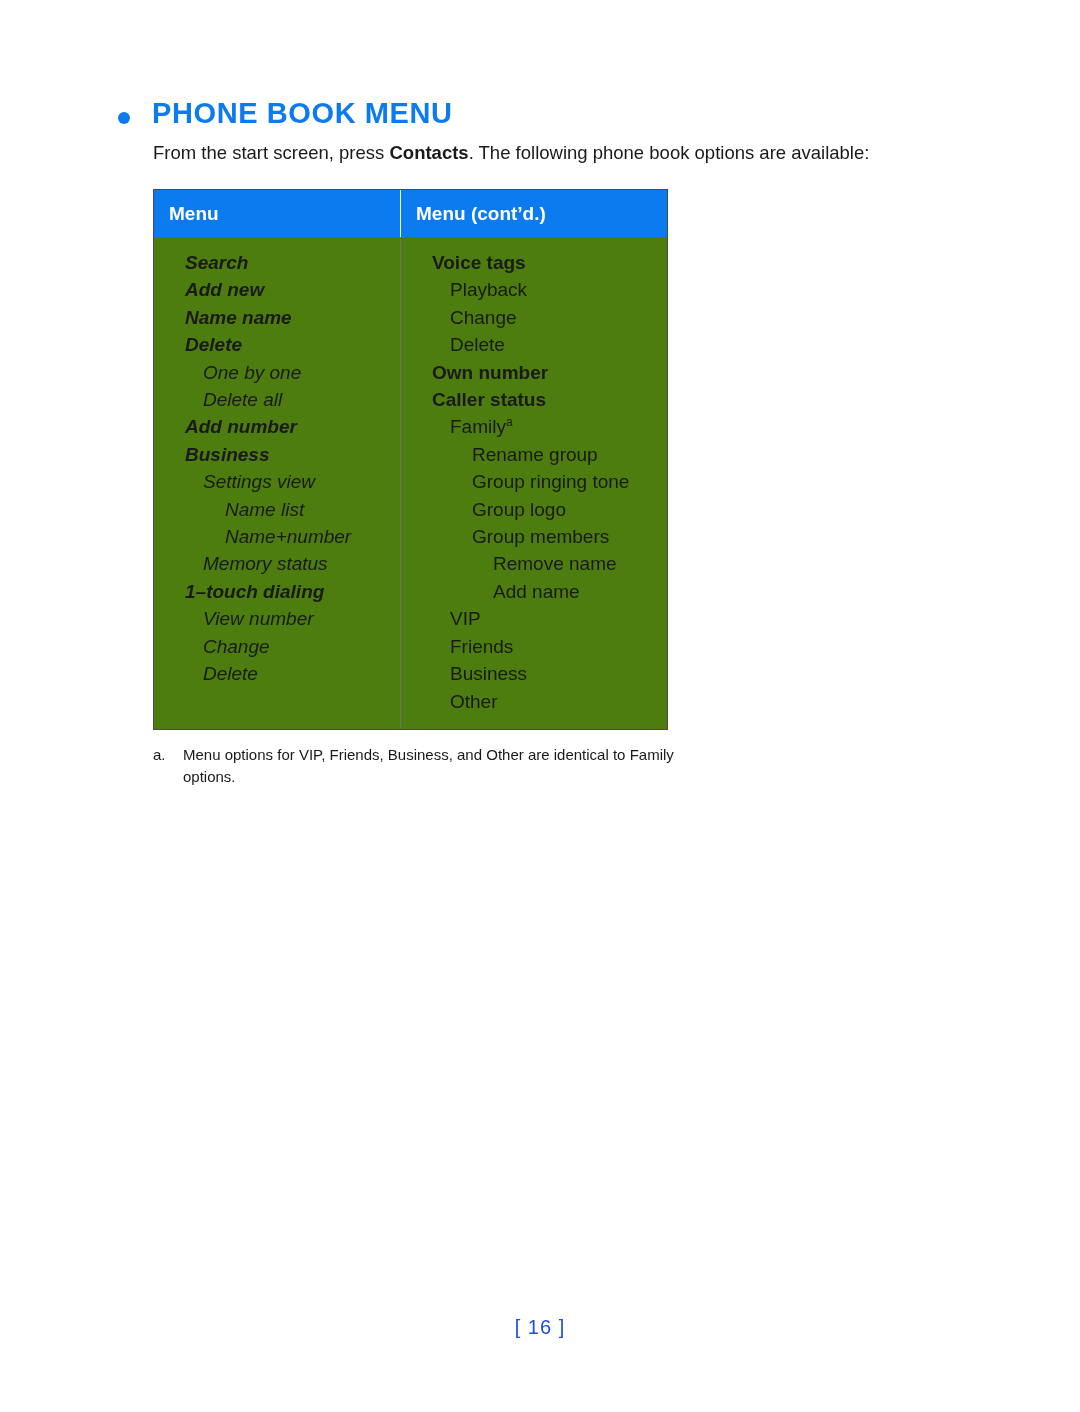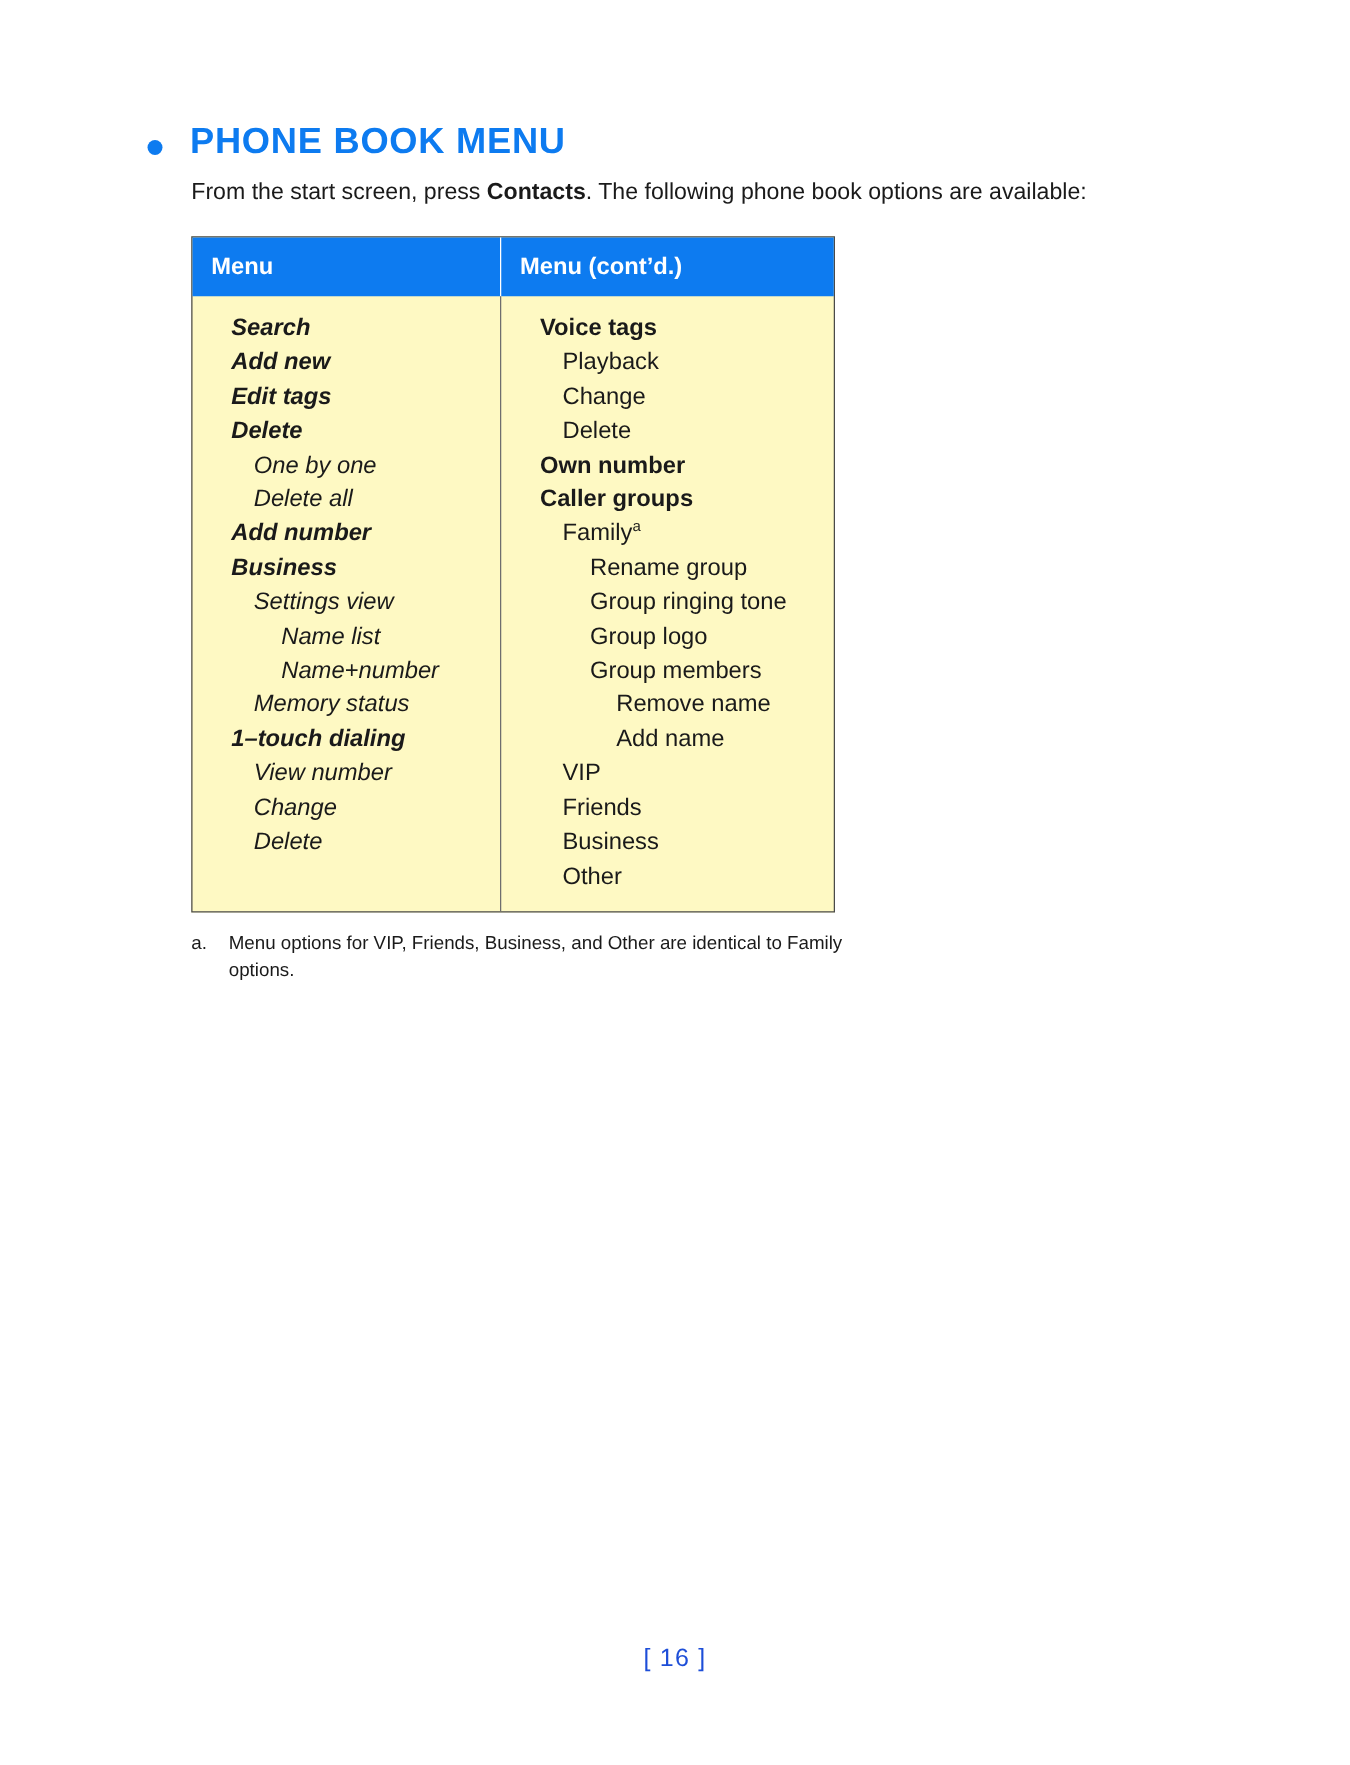--- a/index.html
+++ b/index.html
@@ -61,21 +61,21 @@
   .intro b { font-weight: bold; }
 
   
   .menu-table {
     position: absolute;
     left: 153px;
     top: 189px;
     width: 515px;
     border: 1.5px solid #4a4a4a;
     box-sizing: border-box;
-    background: #fef9c3;
+    background: #4d7c0f;
   }
   .table-head {
     display: flex;
     background: #0d7bf0;
     height: 47px;
   }
   .table-head .th {
     color: #ffffff;
     font-size: 19px;
     font-weight: bold;
@@ -162,42 +162,42 @@
 
   <div class="menu-table">
     <div class="table-head">
       <div class="th col-a">Menu</div>
       <div class="th col-b">Menu (cont’d.)</div>
     </div>
     <div class="table-body">
       <div class="tb-col col-a">
           <div class="mi lvl0">Search</div>
           <div class="mi lvl0">Add new</div>
-          <div class="mi lvl0">Edit tags</div>
+          <div class="mi lvl0">Name name</div>
           <div class="mi lvl0">Delete</div>
           <div class="mi lvl1">One by one</div>
           <div class="mi lvl1">Delete all</div>
           <div class="mi lvl0">Add number</div>
           <div class="mi lvl0">Business</div>
           <div class="mi lvl1">Settings view</div>
           <div class="mi lvl2">Name list</div>
           <div class="mi lvl2">Name+number</div>
           <div class="mi lvl1">Memory status</div>
           <div class="mi lvl0">1–touch dialing</div>
           <div class="mi lvl1">View number</div>
           <div class="mi lvl1">Change</div>
           <div class="mi lvl1">Delete</div>
         </div>
       <div class="tb-col col-b">
           <div class="mi lvl0">Voice tags</div>
           <div class="mi lvl1">Playback</div>
           <div class="mi lvl1">Change</div>
           <div class="mi lvl1">Delete</div>
           <div class="mi lvl0">Own number</div>
-          <div class="mi lvl0">Caller groups</div>
+          <div class="mi lvl0">Caller status</div>
           <div class="mi lvl1">Family<sup>a</sup></div>
           <div class="mi lvl2">Rename group</div>
           <div class="mi lvl2">Group ringing tone</div>
           <div class="mi lvl2">Group logo</div>
           <div class="mi lvl2">Group members</div>
           <div class="mi lvl3">Remove name</div>
           <div class="mi lvl3">Add name</div>
           <div class="mi lvl1">VIP</div>
           <div class="mi lvl1">Friends</div>
           <div class="mi lvl1">Business</div>

